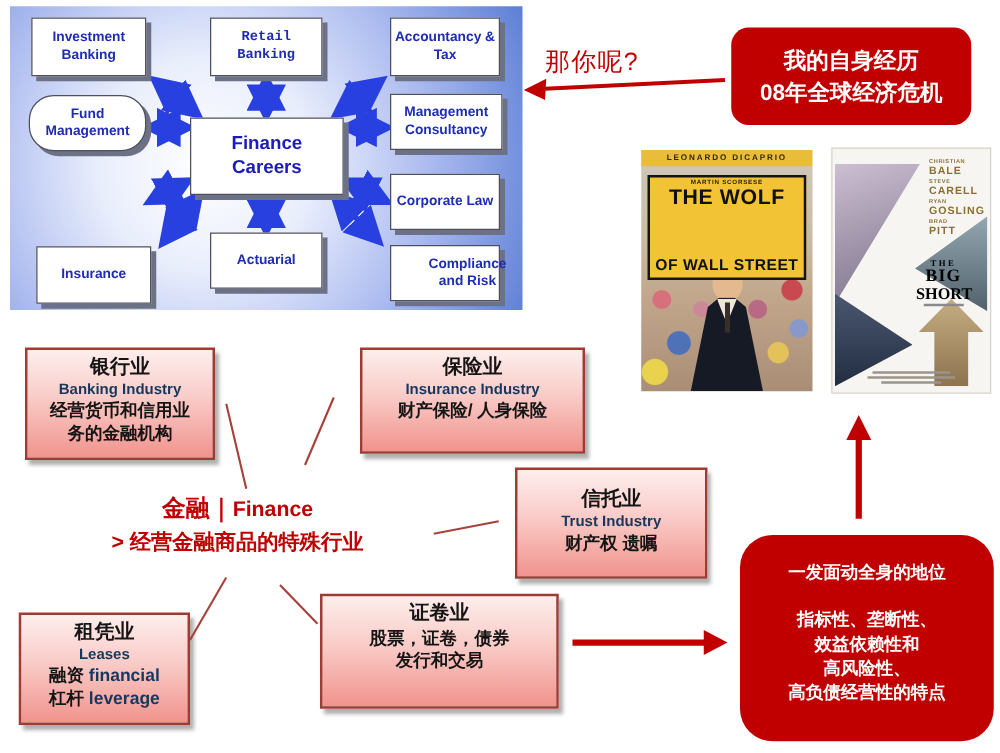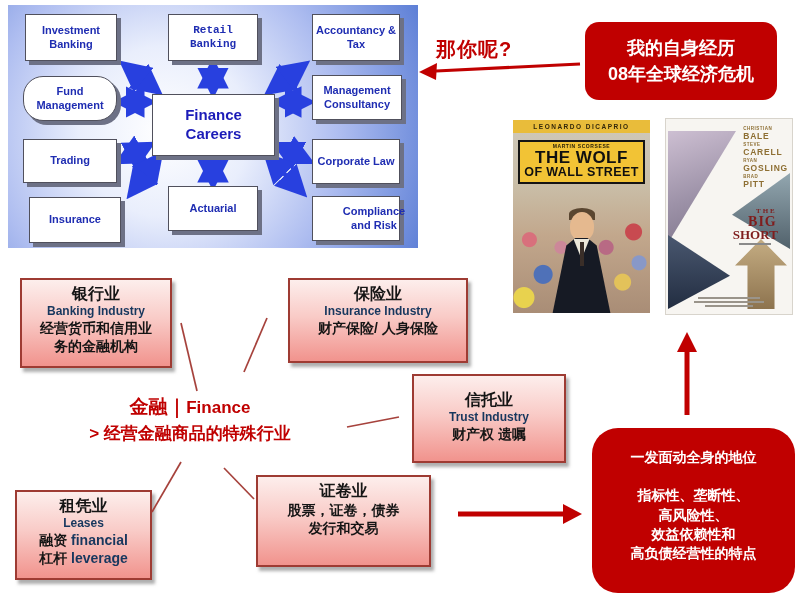--- a/index.html
+++ b/index.html
@@ -30,21 +30,21 @@
   .db-insur      { left:21px;  top:192px; width:92px; height:46px; }
   .db-compl      { left:304px; top:191px; width:88px; height:45px;padding-left:36px; }
   .db-center     { left:144px; top:89px;  width:123px; height:62px; font-size:15px; }
   .db-center .ctr-label { width:92px; margin:0 auto; line-height:1.25; color:#1c1cb8; }
   .diagram svg { position:absolute; left:0; top:0; pointer-events:none; }
   
   .overlay { position:absolute; left:0; top:0; width:800px; height:602px; pointer-events:none; }
   
   .question {
     position:absolute; left:436px; top:36px; width:100px;
-    color:#c00000; font-size:20px; font-weight:bold; letter-spacing:1px;
+    color:#c00000; font-size:20px; font-weight:normal; letter-spacing:1px;
   }
   
   .expbox {
     position:absolute; left:585px; top:22px; width:192px; height:78px;
     background:#c00000; border-radius:14px; color:#ffffff; font-weight:bold;
     font-size:18px; text-align:center; display:flex; flex-direction:column;
     justify-content:center; line-height:1.45;
   }
   
   .wolf { position:absolute; left:513px; top:120px; width:137px; height:193px; overflow:hidden;
@@ -58,21 +58,21 @@
       radial-gradient(circle at 35% 66%, #cc8899 0 6px, rgba(0,0,0,0) 7px),
       radial-gradient(circle at 92% 74%, #8898c8 0 7px, rgba(0,0,0,0) 8px),
       linear-gradient(180deg,#cfc9bb 0%,#c9bda6 35%,#c2a78c 60%,#a98d76 100%);
   }
   .wolf-strip { position:absolute; left:0; top:0; width:100%; height:13px; background:#e9bc3a;
     color:#33270a; font-size:6.5px; font-weight:bold; letter-spacing:1.5px; text-align:center; line-height:13px; }
   .wolf-title { position:absolute; left:5px; right:5px; top:20px; background:#f2c335;
     border:2px solid #141414; text-align:center; padding:1px 0 3px; }
   .wolf-credit { font-size:5px; font-weight:bold; color:#2b2208; letter-spacing:0.6px; }
   .wolf-t1 { font-size:17px; font-weight:900; color:#101010; line-height:1.0; letter-spacing:0.5px; }
-  .wolf-t2 { font-size:12.5px; font-weight:900; color:#101010; line-height:1.05; letter-spacing:0.4px; }
+  .wolf-t2 { font-size:12.5px; font-weight:900; color:#101010; line-height:1.05; letter-spacing:0.4px;margin-top:40px; }
   .wolf-head { position:absolute; left:50%; top:92px; width:24px; height:29px; margin-left:-12px;
     background:#e5b98f; border-radius:50% 50% 46% 46%; }
   .wolf-hair { position:absolute; left:50%; top:88px; width:26px; height:12px; margin-left:-13px;
     background:#5a4630; border-radius:50% 50% 0 0; }
   .wolf-suit { position:absolute; left:50%; top:118px; width:76px; height:75px; margin-left:-38px;
     background:#161a24; clip-path:polygon(12% 100%, 30% 10%, 42% 0, 58% 0, 70% 10%, 88% 100%); }
   .wolf-shirt { position:absolute; left:50%; top:119px; width:16px; height:20px; margin-left:-8px;
     background:#ebe7da; clip-path:polygon(0 0,100% 0,50% 100%); }
   .wolf-tie { position:absolute; left:50%; top:122px; width:4px; height:24px; margin-left:-2px; background:#3a2e28; }
   
@@ -84,21 +84,21 @@
   .bs-rm { right:2px; top:54px; width:58px; height:76px;
     clip-path:polygon(100% 0,100% 100%,0 55%); background:linear-gradient(180deg,#93a7b0 0%,#51616b 100%); }
   .bs-bl { left:2px; top:116px; width:62px; height:74px;
     clip-path:polygon(0 0,100% 55%,0 100%); background:linear-gradient(180deg,#4a5870 0%,#222d41 100%); }
   .bs-br { right:5px; top:120px; width:52px; height:70px;
     clip-path:polygon(50% 0,100% 38%,76% 38%,76% 100%,24% 100%,24% 38%,0 38%);
     background:linear-gradient(180deg,#c5ad83 0%,#8d734e 100%); }
   .bs-names { position:absolute; right:4px; top:8px; text-align:left; color:#8e6f33; }
   .bs-first { font-size:4.5px; font-weight:bold; letter-spacing:0.5px; line-height:1.1; }
   .bs-last { font-size:8.5px; font-weight:800; letter-spacing:0.8px; line-height:1.05; margin-bottom:2px; }
-  .bs-title { position:absolute; left:53%; top:88px; width:44px; text-align:right; color:#7f1d1d;
+  .bs-title { position:absolute; left:53%; top:88px; width:44px; text-align:center; color:#000000;
     font-family:"Liberation Serif","DejaVu Serif",serif; }
   .bs-the { font-size:7px; font-weight:bold; letter-spacing:2px; }
   .bs-big { font-size:14px; font-weight:900; line-height:0.95; letter-spacing:1px; }
   .bs-short { font-size:13px; font-weight:900; line-height:1.0; }
   .bs-tag { width:32px; height:2px; background:#8a8a8a; margin:2px auto 0; }
   .bs-credits { position:absolute; left:50%; bottom:5px; width:70px; margin-left:-35px; }
   .bs-credits div { background:#9a948a; height:2px; margin:2px auto; }
   
   .pinkbox {
     position:absolute; text-align:center;
@@ -107,21 +107,21 @@
     padding-top:4px; line-height:1.25;
   }
   .pb-title { font-size:16px; font-weight:bold; color:#151515; }
   .pb-en { font-size:12px; font-weight:bold; color:#17375e; }
   .pb-body { font-size:14px; font-weight:bold; color:#151515; line-height:1.3; }
   .pb-en-inline { color:#17375e; }
   .pb-banking  { left:20px;  top:278px; width:152px; height:90px; }
   .pb-insur    { left:288px; top:278px; width:180px; height:85px; }
   .pb-trust    { left:412px; top:374px; width:154px; height:89px; }
   .pb-leases   { left:15px;  top:490px; width:137px; height:90px; }
-  .pb-security { left:256px; top:475px; width:175px; height:92px; }
+  .pb-security { left:256px; top:475px; width:191px; height:92px; }
   
   .statement { position:absolute; left:50px; top:394px; width:280px; text-align:center;
     color:#c00000; font-weight:bold; }
   .st-l1 { font-size:19px; }
   .st-l1 .en { font-size:17px; }
   .st-l2 { font-size:17px; margin-top:2px; }
   
   .conclusion { position:absolute; left:592px; top:428px; width:203px; height:165px;
     background:#c00000; border-radius:26px; color:#ffffff; font-weight:bold;
     font-size:14px; text-align:center; padding-top:20px; line-height:1.38; }
@@ -158,23 +158,20 @@
     </div>
   <div class="dbox db-account">
       <span>Accountancy &amp; Tax</span>
     </div>
   <div class="dbox db-fund">
       <span>Fund Management</span>
     </div>
   <div class="dbox db-mgmt">
       <span>Management Consultancy</span>
     </div>
-  <div class="dbox db-trading">
-      <span>Trading</span>
-    </div>
   <div class="dbox db-corp">
       <span>Corporate Law</span>
     </div>
   <div class="dbox db-actuarial">
       <span>Actuarial</span>
     </div>
   <div class="dbox db-insur">
       <span>Insurance</span>
     </div>
   <div class="dbox db-compl">
@@ -267,22 +264,22 @@
 </div>
 
 <div class="statement">
   <div class="st-l1"><span>金融</span><span>｜</span><span class="en">Finance</span></div>
   <div class="st-l2"><span>&gt;</span> <span>经营金融商品的特殊行业</span></div>
 </div>
 
 <div class="conclusion">
   <div>一发面动全身的地位</div>
   <div class="gap">指标性、垄断性、</div>
+  <div>效益依赖性和</div>
   <div>高风险性、</div>
-  <div>效益依赖性和</div>
   <div>高负债经营性的特点</div>
 </div>
 
 <svg class="overlay">
 
   <line x1="580" y1="64" x2="436" y2="71" stroke="#c00000" stroke-width="3.2"></line>
   <polygon points="419,72 437,63 436,80" fill="#c00000"></polygon>
 
   <g stroke="#a6423c" stroke-width="1.7">
     <line x1="181" y1="323" x2="197" y2="391"></line>

